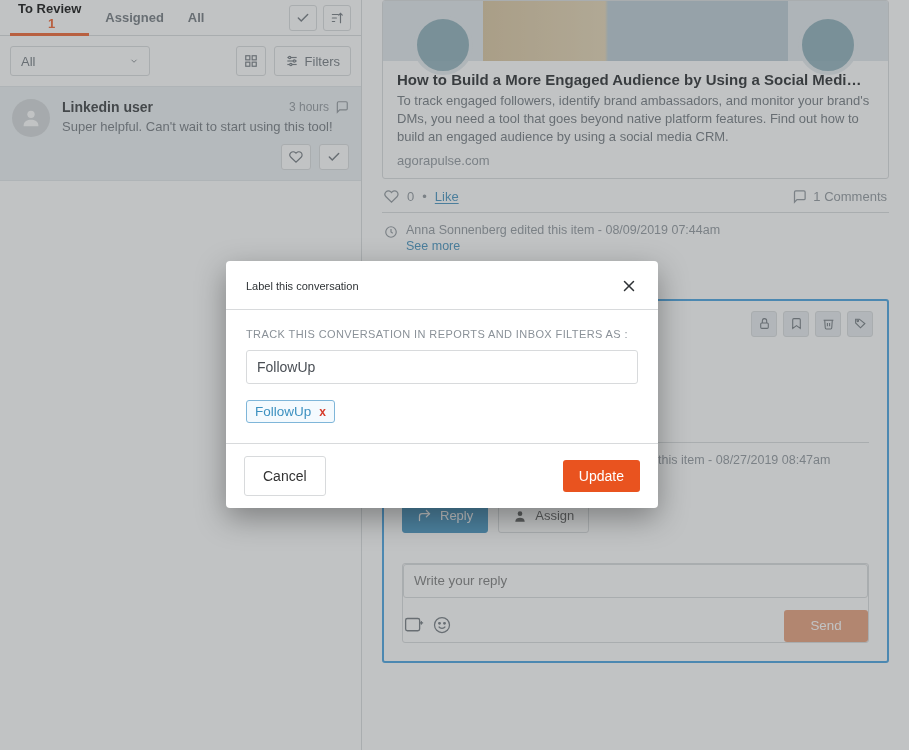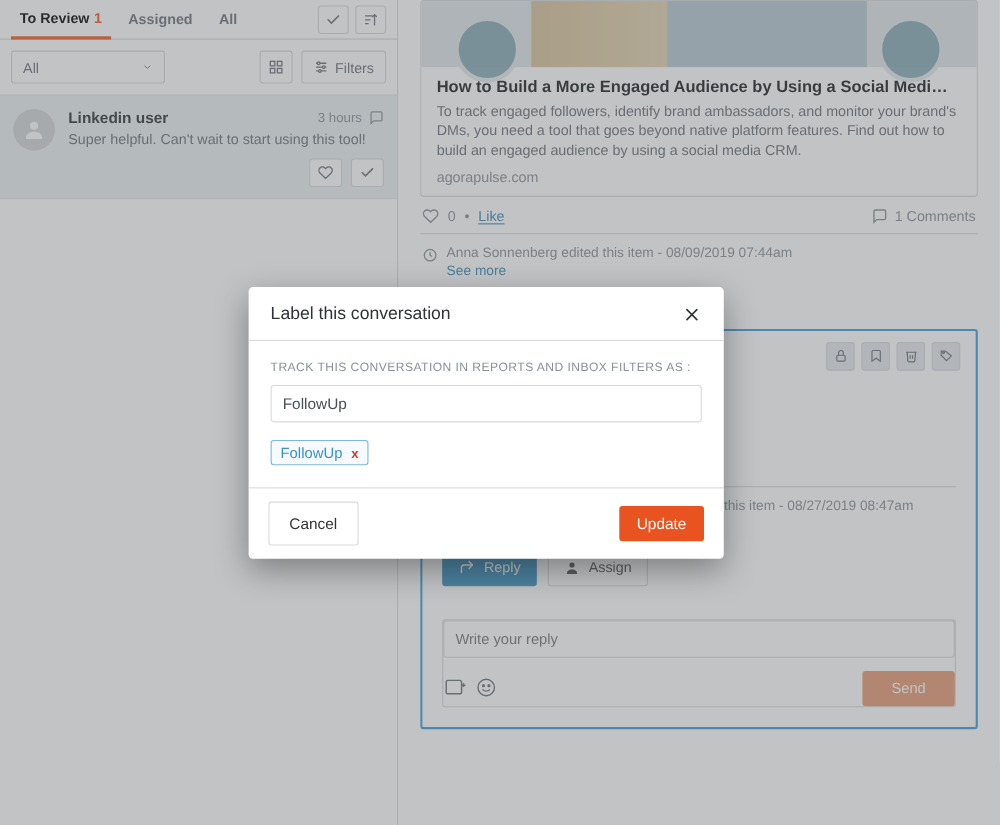--- a/index.html
+++ b/index.html
@@ -25,21 +25,21 @@
     height: 750px;
     overflow: hidden;
     position: relative;
   }
   .stage { display:flex; height:100%; }
 
   
   .left-pane { width:362px; border-right:1px solid var(--border); display:flex; flex-direction:column; background:#fff; }
   .tabs { display:flex; align-items:center; height:36px; border-bottom:1px solid var(--border); padding:0 10px; gap:8px; }
   .tab { padding:0 8px; height:100%; display:flex; align-items:center; color:var(--text-mid); cursor:pointer; font-size:13px; font-weight:600; }
-  .tab.active { color:#000; border-bottom:3px solid var(--orange); margin-bottom:-1px; }
+  .tab.active { color:#000; border-bottom:3px solid var(--orange); margin-bottom:-1px;flex-direction:column; }
   .tab .count { color: var(--orange); margin-left:4px; font-weight:600; }
   .tab-actions { margin-left:auto; display:flex; gap:6px; }
   .icon-btn {
     width:28px; height:26px; border:1px solid var(--border); border-radius:3px;
     display:flex; align-items:center; justify-content:center; background:#fff; cursor:pointer;
     color:var(--text-mid);
   }
 
   .filter-row { display:flex; align-items:center; padding:10px; gap:10px; }
   .select-all {
@@ -117,21 +117,21 @@
   .reply-bottom { display:flex; align-items:center; }
   .reply-icons { display:flex; gap:8px; color:var(--text-mid); }
   .send-btn { margin-left:auto; height:32px; width:84px; border:none; border-radius:3px; background:#e58f65; color:#fff; cursor:pointer; opacity:.9;}
 
   
   .backdrop { position:absolute; inset:0; background:rgba(100,104,108,.4); }
   .modal {
     position:absolute; left:226px; top:261px; width:432px; background:#fff; border-radius:4px;
     box-shadow:0 10px 30px rgba(0,0,0,.35); overflow:hidden;
   }
-  .modal-head { display:flex; align-items:center; padding:16px 20px 12px; font-size:16px; color:#2f3336;}
+  .modal-head { display:flex; align-items:center; padding:16px 20px 12px; font-size:11px; color:#2f3336;}
   .modal-head .close { margin-left:auto; cursor:pointer; color:#2f3336; }
   .modal-divider { height:1px; background:var(--border); margin: 2px 0 0; }
   .modal-body { padding:18px 20px 20px; }
   .modal-label { font-size:11px; letter-spacing:.4px; color:var(--text-soft); text-transform:uppercase; margin-bottom:10px;}
   .modal-input { width:100%; height:34px; border:1px solid var(--border); border-radius:3px; padding:0 10px; font-size:14px; color:#4a4f55; outline:none;}
   .tag {
     display:inline-flex; align-items:center; gap:8px; border:1px solid #7fb6d9; color:#3d91c0; background:#f4fafe;
     border-radius:3px; padding:3px 8px; margin-top:16px; font-size:13.5px; cursor:default;
   }
   .tag .x { color:#d63b2a; font-weight:700; cursor:pointer; font-size:12px;}

